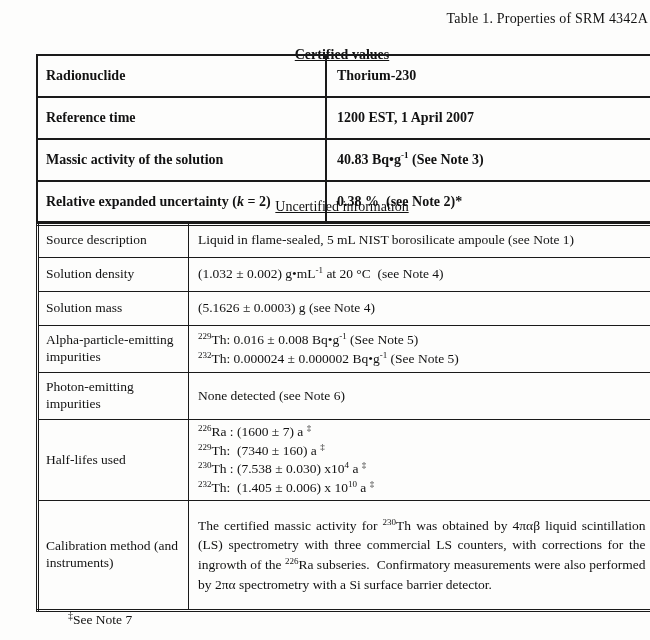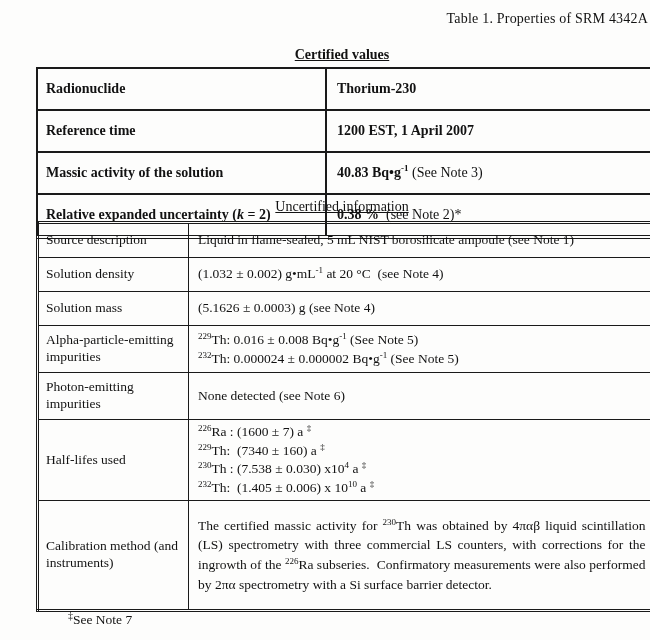--- a/index.html
+++ b/index.html
@@ -18,29 +18,29 @@
   .sec-heading {
     position:absolute; left:36px; width:612px; text-align:center; font-size:14px;text-decoration:underline;
   }
   #certified-heading { top:47px; font-weight:bold; }
   #uncertified-heading { top:199px; font-weight:normal; }
 
   table { border-collapse:collapse; table-layout:fixed; position:absolute; left:36px; width:614px; }
   td { vertical-align:middle; line-height:1.25; }
 
   
-  #certified-table { top:67px; border-top:2px solid #1a1a1a; border-left:2px solid #1a1a1a; border-bottom:4px double #1a1a1a; }
+  #certified-table { top:54px; border-top:2px solid #1a1a1a; border-left:2px solid #1a1a1a; border-bottom:4px double #1a1a1a; }
   #certified-table td {
     border-top:2px solid #1a1a1a;
     font-weight:bold; font-size:14px; height:28px;
   }
   #certified-table tr:first-child td { border-top:none; }
   #certified-table td.c-label { width:271px; padding:0 8px; border-right:2px solid #1a1a1a; }
   #certified-table td.c-value { padding:6px 10px; }
-  .nb { font-weight:normal;margin-top:44px; }
+  .nb { font-weight:bold;margin-top:44px; }
 
   
   #uncertified-table { top:221px; border:3px double #1a1a1a; border-right:none; }
   #uncertified-table td {
     border-top:1.5px solid #1a1a1a;
     font-size:13.5px;
   }
   #uncertified-table tr:first-child td { border-top:none; }
   #uncertified-table td.u-label { width:138px; padding:2px 4px 2px 7px; border-right:1.5px solid #1a1a1a; }
   #uncertified-table td.u-value { padding:2px 6px 2px 9px;margin-left:28px; }

